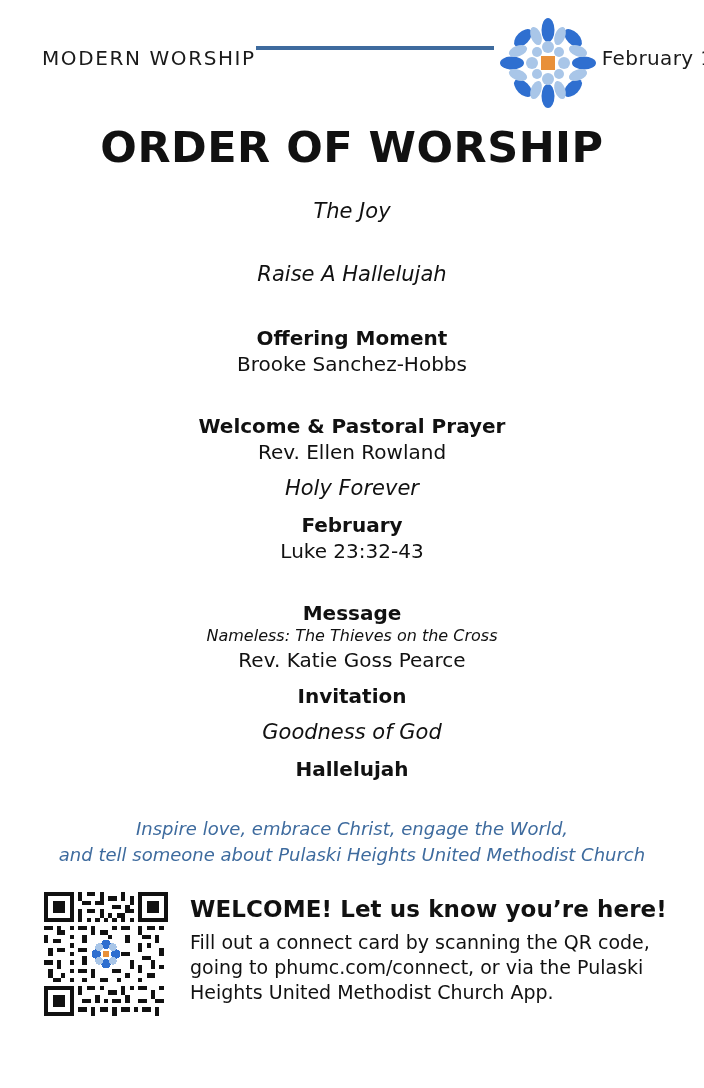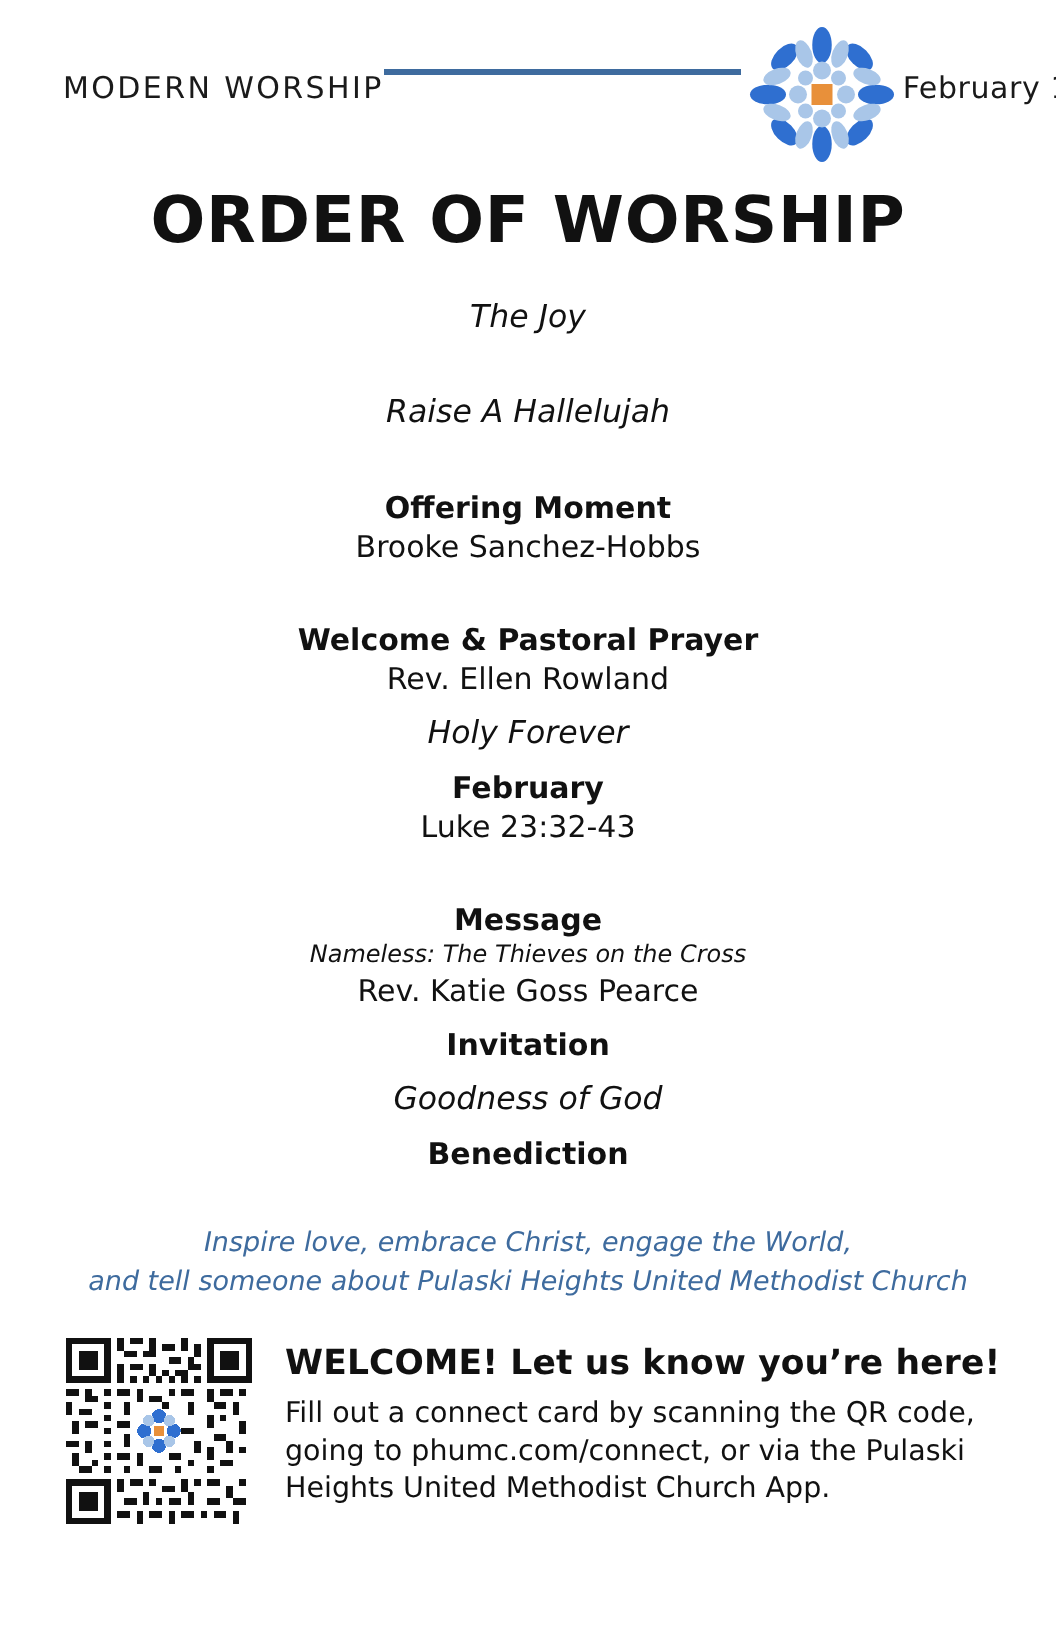--- a/index.html
+++ b/index.html
@@ -230,21 +230,21 @@
     <div class="line head">Invitation</div>
   </div>
 
   <div class="spacer-lg"></div>
   <div class="item">
     <div class="line song">Goodness of God</div>
   </div>
 
   <div class="spacer-lg"></div>
   <div class="item">
-    <div class="line head">Benediction</div>
+    <div class="line head">Hallelujah</div>
   </div>
 </div>
 
 <div class="mission">
   <div>Inspire love, embrace Christ, engage the World,</div>
   <div>and tell someone about Pulaski Heights United Methodist Church</div>
 </div>
 
 <div class="footer">
   <div class="qr">

